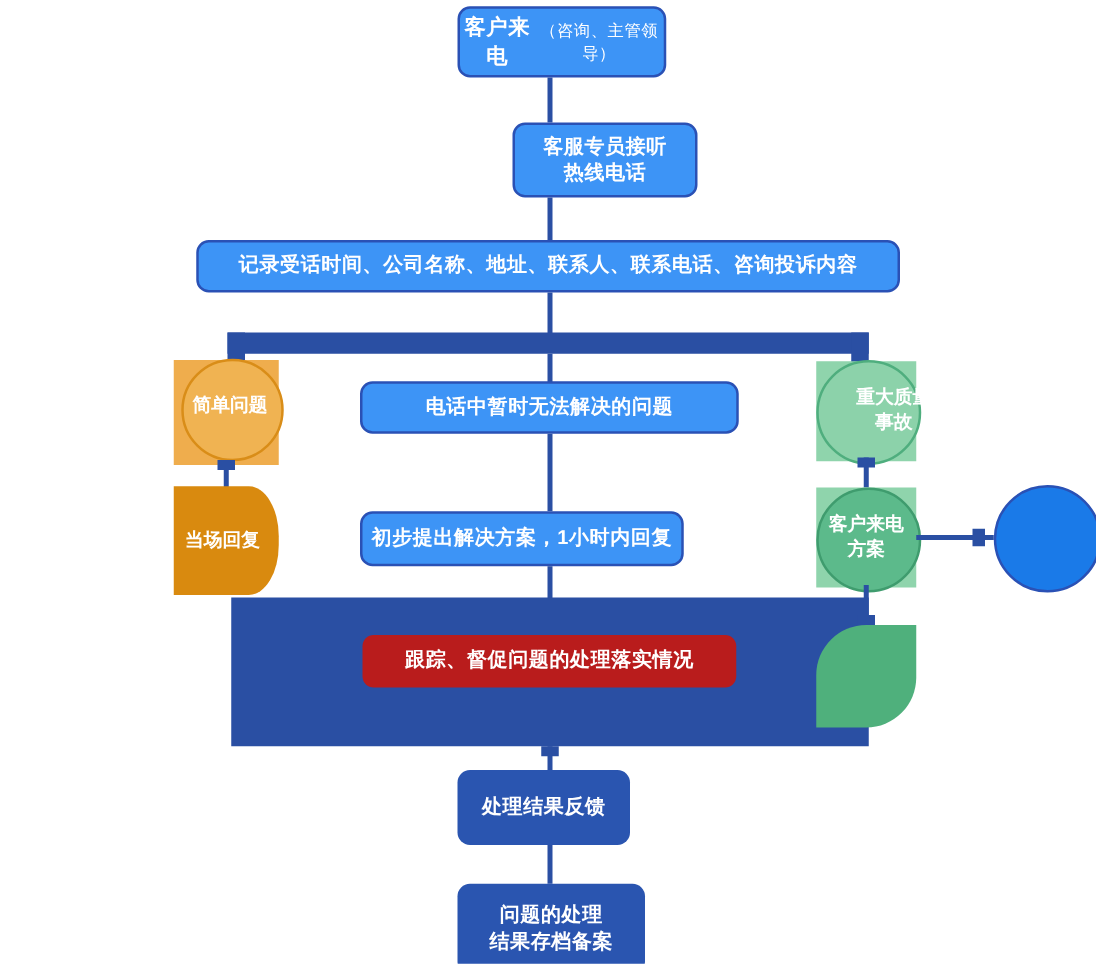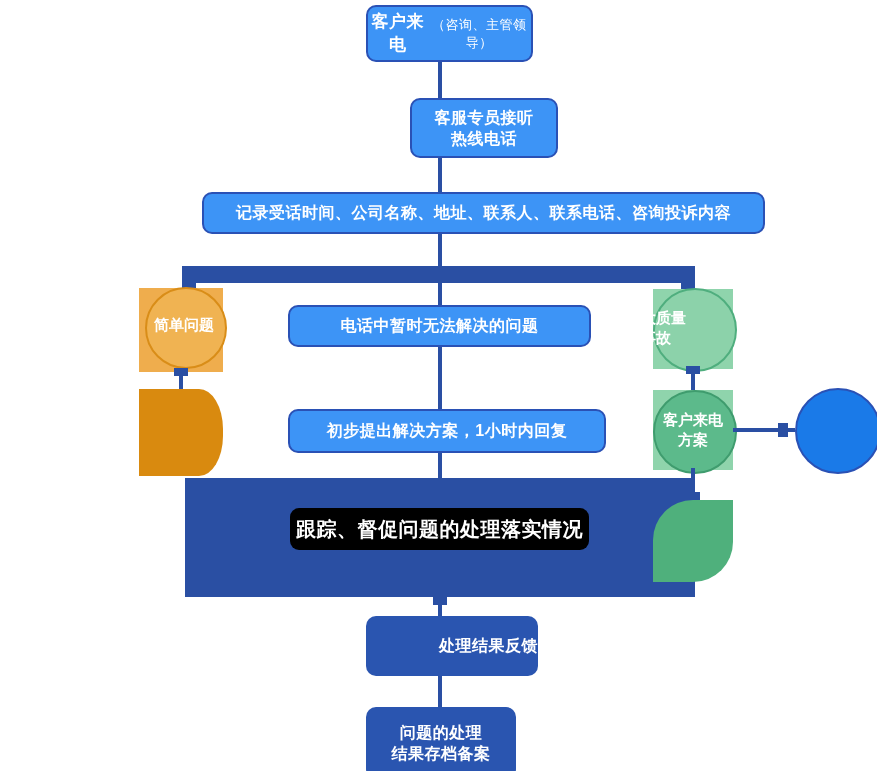--- a/index.html
+++ b/index.html
@@ -21,21 +21,21 @@
     font-size:16px;
   }
 
   
   .dbox{
     background:#2a55b0;border-radius:10px;font-size:16px;
   }
 
   
   .inbox{
-    background:#000000;border-radius:9px;font-size:20px;
+    background:#b91c1c;border-radius:9px;font-size:16px;
   }
 
   
   .band{position:absolute;background:#2a4fa3;}
 
   
   .orange-sq{position:absolute;background:#efad4d;}
   .orange-circle{position:absolute;border-radius:50%;
         background:#f0b352;border:2px solid #d98d18;}
   .orange-flag{position:absolute;background:#d98a0f;}
@@ -71,59 +71,60 @@
 
   <div class="vline" style="left:438px;top:62px;height:36px;"></div>
 
   <div class="node rbox" style="left:366px;top:98px;width:148px;height:60px;flex-direction:column;margin-left:44px;">
     <div>客服专员接听</div>
     <div>热线电话</div>
   </div>
 
   <div class="vline" style="left:438px;top:158px;height:34px;"></div>
 
-  <div class="node rbox" style="left:157px;top:192px;width:563px;height:42px;margin-left:45px;">
+  <div class="node rbox" style="left:157px;top:192px;width:563px;height:42px;">
     <span>记录受话时间、公司名称、地址、联系人、联系电话、咨询投诉内容</span>
   </div>
 
   <div class="vline" style="left:438px;top:234px;height:34px;"></div>
 
   <div class="band" style="left:182px;top:266px;width:513px;height:17px;"></div>
 
   <div class="band" style="left:182px;top:266px;width:14px;height:26px;"></div>
 
   <div class="band" style="left:681px;top:266px;width:14px;height:26px;"></div>
 
   <div class="orange-sq" style="left:139px;top:288px;width:84px;height:84px;"></div>
   <div class="orange-circle" style="left:145px;top:287px;width:78px;height:78px;"></div>
   <div class="label" style="left:145px;top:287px;width:78px;height:78px;font-family:Liberation Serif, serif;">简单问题</div>
 
   <div class="vline" style="left:179px;top:368px;height:22px;"></div>
   <div class="stub" style="left:174px;top:368px;width:14px;height:8px;"></div>
 
   <div class="orange-flag" style="left:139px;top:389px;width:84px;height:87px;
               border-radius:0 24px 24px 0 / 0 40px 40px 0;"></div>
+  <div class="label" style="left:139px;top:389px;width:78px;height:87px;">当场回复</div>
 
   <div class="vline" style="left:438px;top:283px;height:23px;"></div>
 
   <div class="node rbox" style="left:288px;top:305px;width:303px;height:42px;">
     <span>电话中暂时无法解决的问题</span>
   </div>
 
   <div class="vline" style="left:438px;top:347px;height:62px;"></div>
 
-  <div class="node rbox" style="left:288px;top:409px;width:318px;height:44px;">
+  <div class="node rbox" style="left:288px;top:409px;width:259px;height:44px;">
     <span>初步提出解决方案，1小时内回复</span>
   </div>
 
   <div class="vline" style="left:438px;top:453px;height:26px;"></div>
 
   <div class="green-sq" style="left:653px;top:289px;width:80px;height:80px;"></div>
   <div class="green-circle" style="left:653px;top:288px;width:80px;height:80px;"></div>
-  <div class="label" style="left:616px;top:288px;width:80px;height:80px;flex-direction:column;">
+  <div class="label" style="left:675px;top:288px;width:80px;height:80px;flex-direction:column;">
     <span>重大质量</span>
     <span>事故</span>
   </div>
 
   <div class="vline" style="left:691px;top:366px;height:24px;"></div>
   <div class="stub" style="left:686px;top:366px;width:14px;height:8px;"></div>
 
   <div class="green-sq" style="left:653px;top:390px;width:80px;height:80px;"></div>
   <div class="green-circle" style="left:653px;top:390px;width:80px;height:80px;background:#5cba8b;border-color:#3f9c6e;"></div>
   <div class="label" style="left:653px;top:390px;width:80px;height:80px;flex-direction:column;">
@@ -144,21 +145,21 @@
 
   <div class="vline" style="left:691px;top:468px;height:30px;"></div>
   <div class="stub" style="left:686px;top:492px;width:14px;height:10px;"></div>
 
   <div class="green-solid" style="left:653px;top:500px;width:80px;height:82px;
               border-radius:40px 0 40px 0;"></div>
 
   <div class="vline" style="left:438px;top:597px;height:19px;"></div>
   <div class="stub" style="left:433px;top:597px;width:14px;height:8px;"></div>
 
-  <div class="node dbox" style="left:366px;top:616px;width:172px;height:60px;justify-content:flex-end;">
+  <div class="node dbox" style="left:366px;top:616px;width:138px;height:60px;">
     <span>处理结果反馈</span>
   </div>
 
   <div class="vline" style="left:438px;top:676px;height:31px;"></div>
 
   <div class="node dbox" style="left:366px;top:707px;width:150px;height:72px;flex-direction:column;">
     <span>问题的处理</span>
     <span>结果存档备案</span>
   </div>
 

